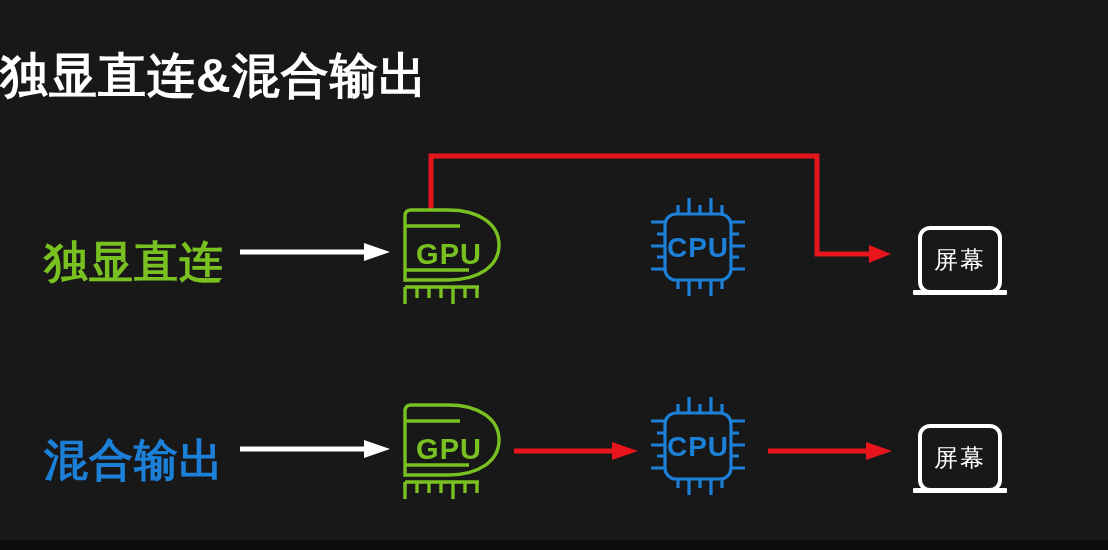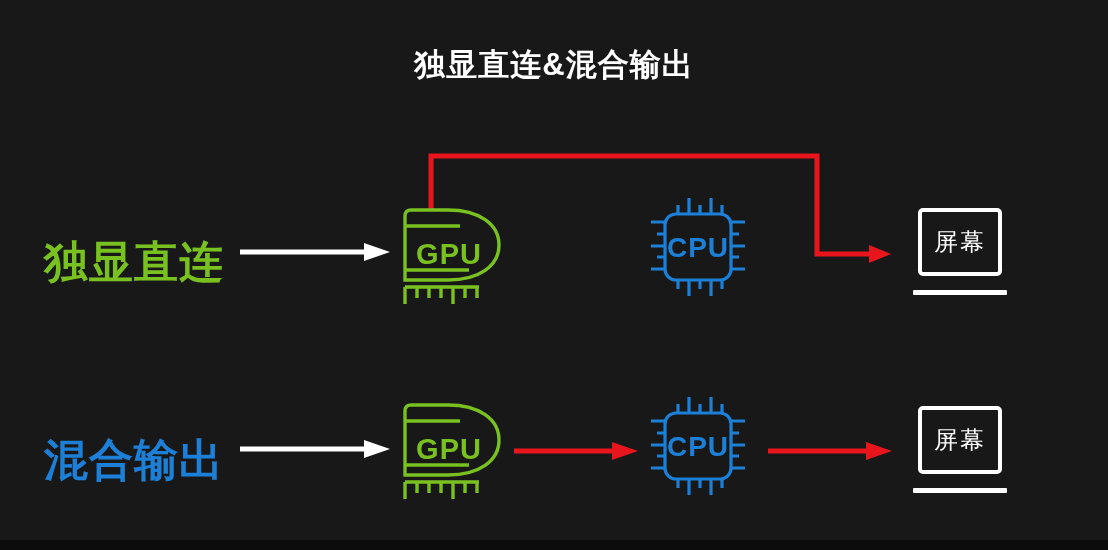--- a/index.html
+++ b/index.html
@@ -12,23 +12,23 @@
   *{margin:0;padding:0;box-sizing:border-box;}
   html,body{width:1108px;height:550px;}
   body{
     position:relative;
     background:var(--background);
     overflow:hidden;
     font-family:"Liberation Sans",sans-serif;
   }
   .abs{position:absolute;}
   .title{
-    left:0;right:0;top:44px;text-align:center;
+    left:0;right:0;top:44px;text-align:left;
     color:var(--pure-white);
-    font-size:31px;font-weight:bold;letter-spacing:1px;
+    font-size:48px;font-weight:bold;letter-spacing:1px;
   }
   .row-label{
     font-size:44px;font-weight:bold;letter-spacing:1px;line-height:1.05;
     white-space:nowrap;
     margin-top:12px;
   }
   .green{color:var(--nvidia-green);}
   .blue{color:var(--intel-blue);}
   
   .st-green{stroke:var(--nvidia-green);fill:none;stroke-width:3.4;}
@@ -40,22 +40,22 @@
   .fill-white{fill:var(--pure-white);stroke:none;}
   .green-fill{fill:var(--nvidia-green);}
   .blue-fill{fill:var(--intel-blue);}
   .icon-text{
     font-family:"Liberation Sans",sans-serif;
     font-weight:bold;text-anchor:middle;letter-spacing:1px;
   }
   
   .screen{width:94px;height:90px;}
   .screen-frame{
-    position:absolute;left:5px;top:2px;width:84px;height:68px;
-    border:4px solid var(--pure-white);border-radius:5px;
+    position:absolute;left:5px;top:20px;width:84px;height:68px;
+    border:4px solid var(--pure-white);border-radius:12px;
     display:flex;align-items:center;justify-content:center;
     color:var(--pure-white);font-size:24px;letter-spacing:2px;line-height:1;
   }
   .screen-stand{
     position:absolute;left:0;top:84px;width:94px;height:5px;
     background:var(--pure-white);border-radius:1px;
   }
   .bottom-strip{
     left:0;top:540px;width:1108px;height:10px;background:#0c0c0c;
   }

